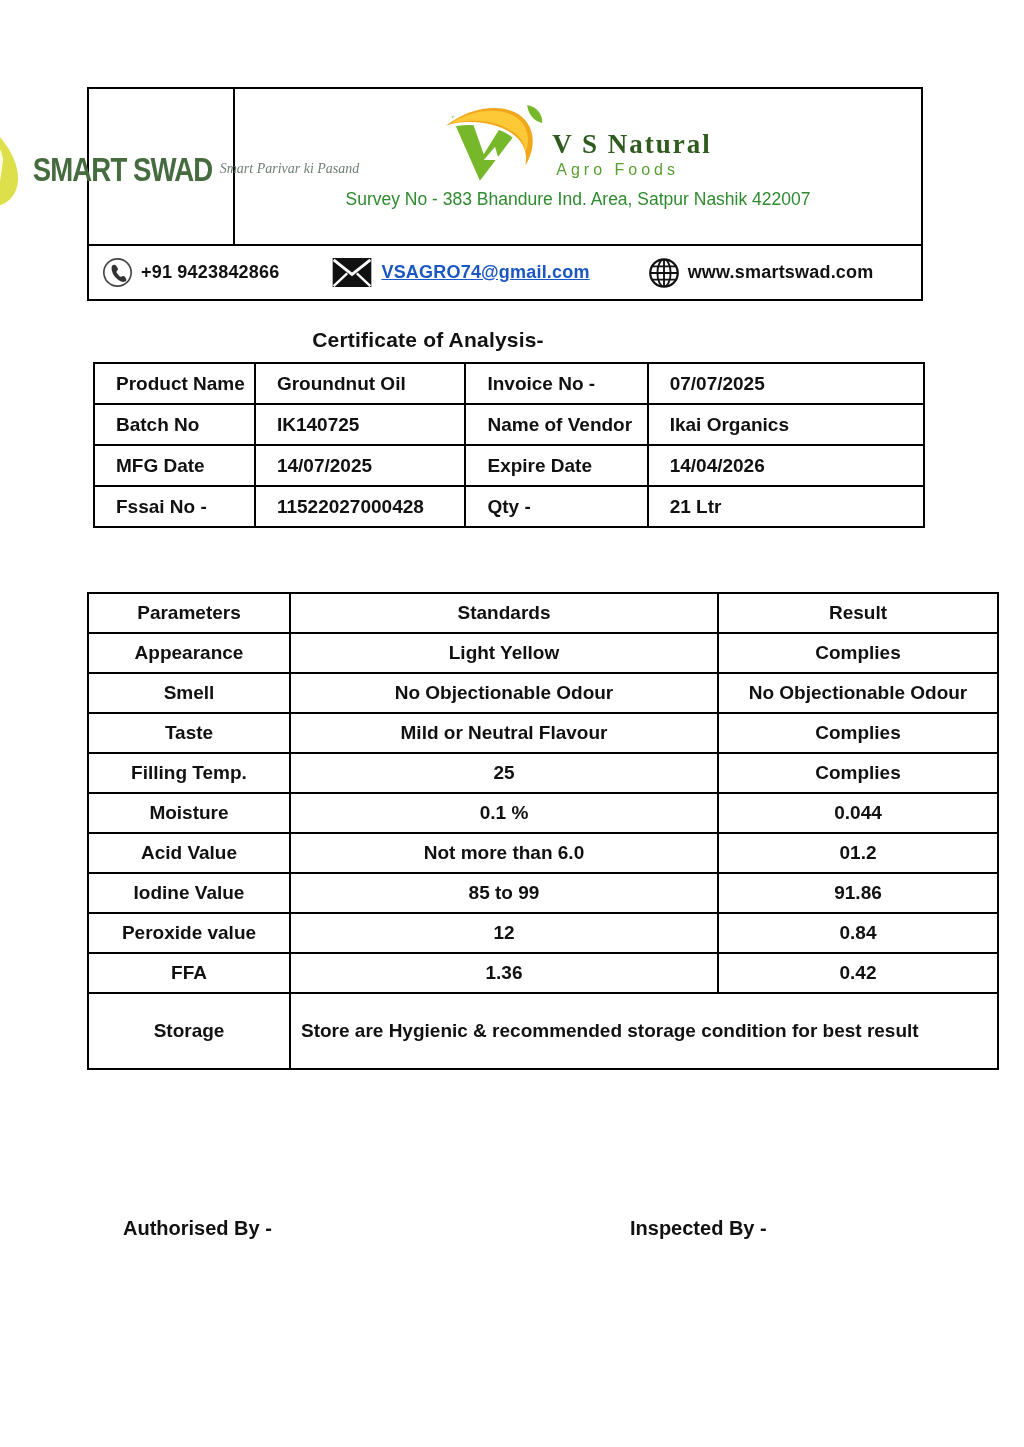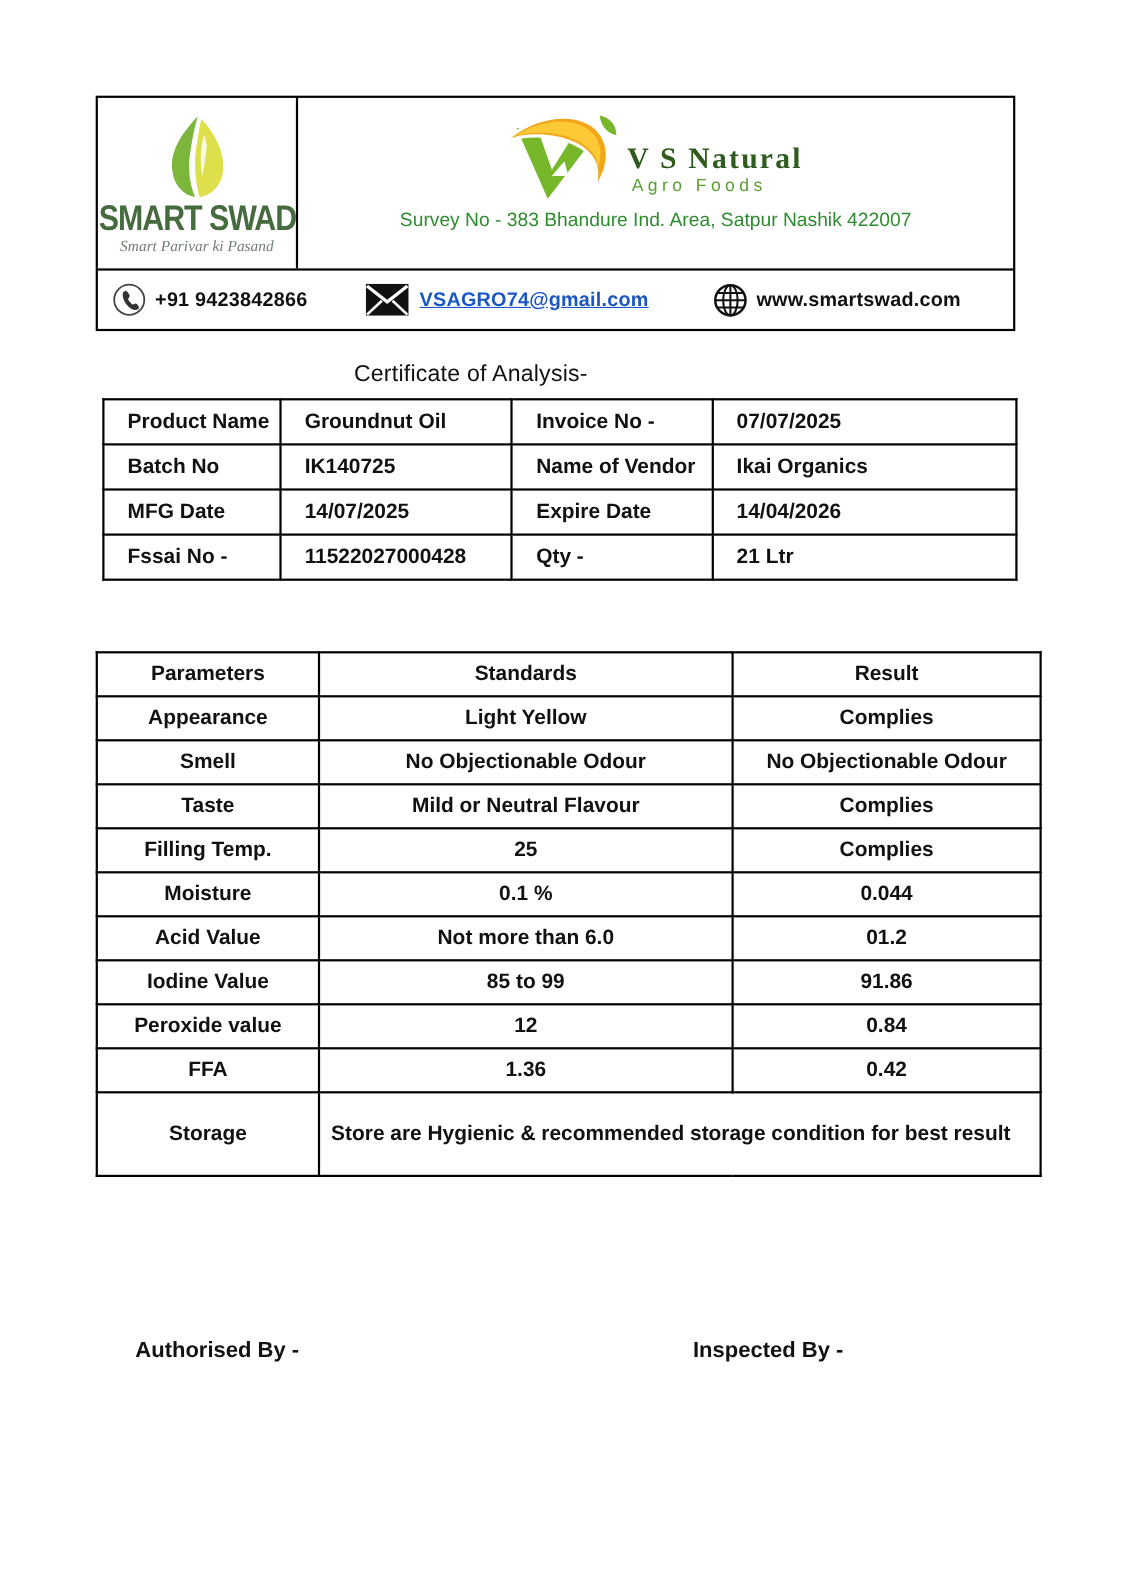--- a/index.html
+++ b/index.html
@@ -14,22 +14,22 @@
   }
 
   
   .header-box {
     position:absolute; left:87px; top:87px;
     width:836px; height:214px;
     border:2px solid #000;
   }
   .header-top { display:flex; height:157px; border-bottom:2px solid #000; }
   .logo-cell {
-    width:182px; border-right:2px solid #000;
-    display:flex; flex-direction:column; align-items:center; justify-content:center;
+    width:146px; border-right:2px solid #000;
+    display:flex; flex-direction:row; align-items:center; justify-content:center;
     padding-top:4px;
   }
   .brand-name {
     margin-top:2px;
     font-size:30px; font-weight:700; color:#456b3e;
     letter-spacing:-1px; white-space:nowrap;
     transform:scale(0.92,1.08); transform-origin:center;
   }
   .brand-tagline {
     margin-top:1px;
@@ -54,36 +54,36 @@
     font-size:18px; font-weight:700;
   }
   .contact-text { margin-left:8px; letter-spacing:0.2px; }
   .icon { display:inline-flex; align-items:center; justify-content:center; }
   .email-link { color:#1a56c4; margin-left:9px; letter-spacing:0.2px; }
   .sp1 { margin-left:53px; } .sp2 { margin-left:58px; }
 
   
   .doc-title {
     position:absolute; top:328px; left:0; width:856px;
-    text-align:center; font-size:21px; font-weight:400; letter-spacing:0.2px;
+    text-align:center; font-size:21px; font-weight:700; letter-spacing:0.2px;
   }
 
   
   table { border-collapse:collapse; table-layout:fixed; }
   td { border:2px solid #000; font-weight:700; font-size:19px; vertical-align:middle; }
 
   .info-table { position:absolute; left:93px; top:362px; width:832px; }
   .info-table td { height:41px; padding-left:21px; text-align:left; }
   .info-c1 { width:159px; } .info-c2 { width:208px; }
   .info-c3 { width:180px; } .info-c4 { width:273px; }
   .qty-val { padding-left:17px; }
 
   .analysis-table { position:absolute; left:87px; top:592px; width:854px; }
   .analysis-table td { height:40px; text-align:center;margin-left:12px; }
-  .an-c1 { width:202px; } .an-c2 { width:376px; } .an-c3 { width:280px; }
+  .an-c1 { width:202px; } .an-c2 { width:428px; } .an-c3 { width:280px; }
   .storage-row td { height:76px; }
   .storage-value { text-align:left !important; padding:6px 10px; line-height:1.3; }
 
   
   .sig { position:absolute; font-size:20px; font-weight:700; }
   .sig-auth { left:123px; top:1217px; }
   .sig-insp { left:630px; top:1217px; }
 </style>
 </head>
 <body>

